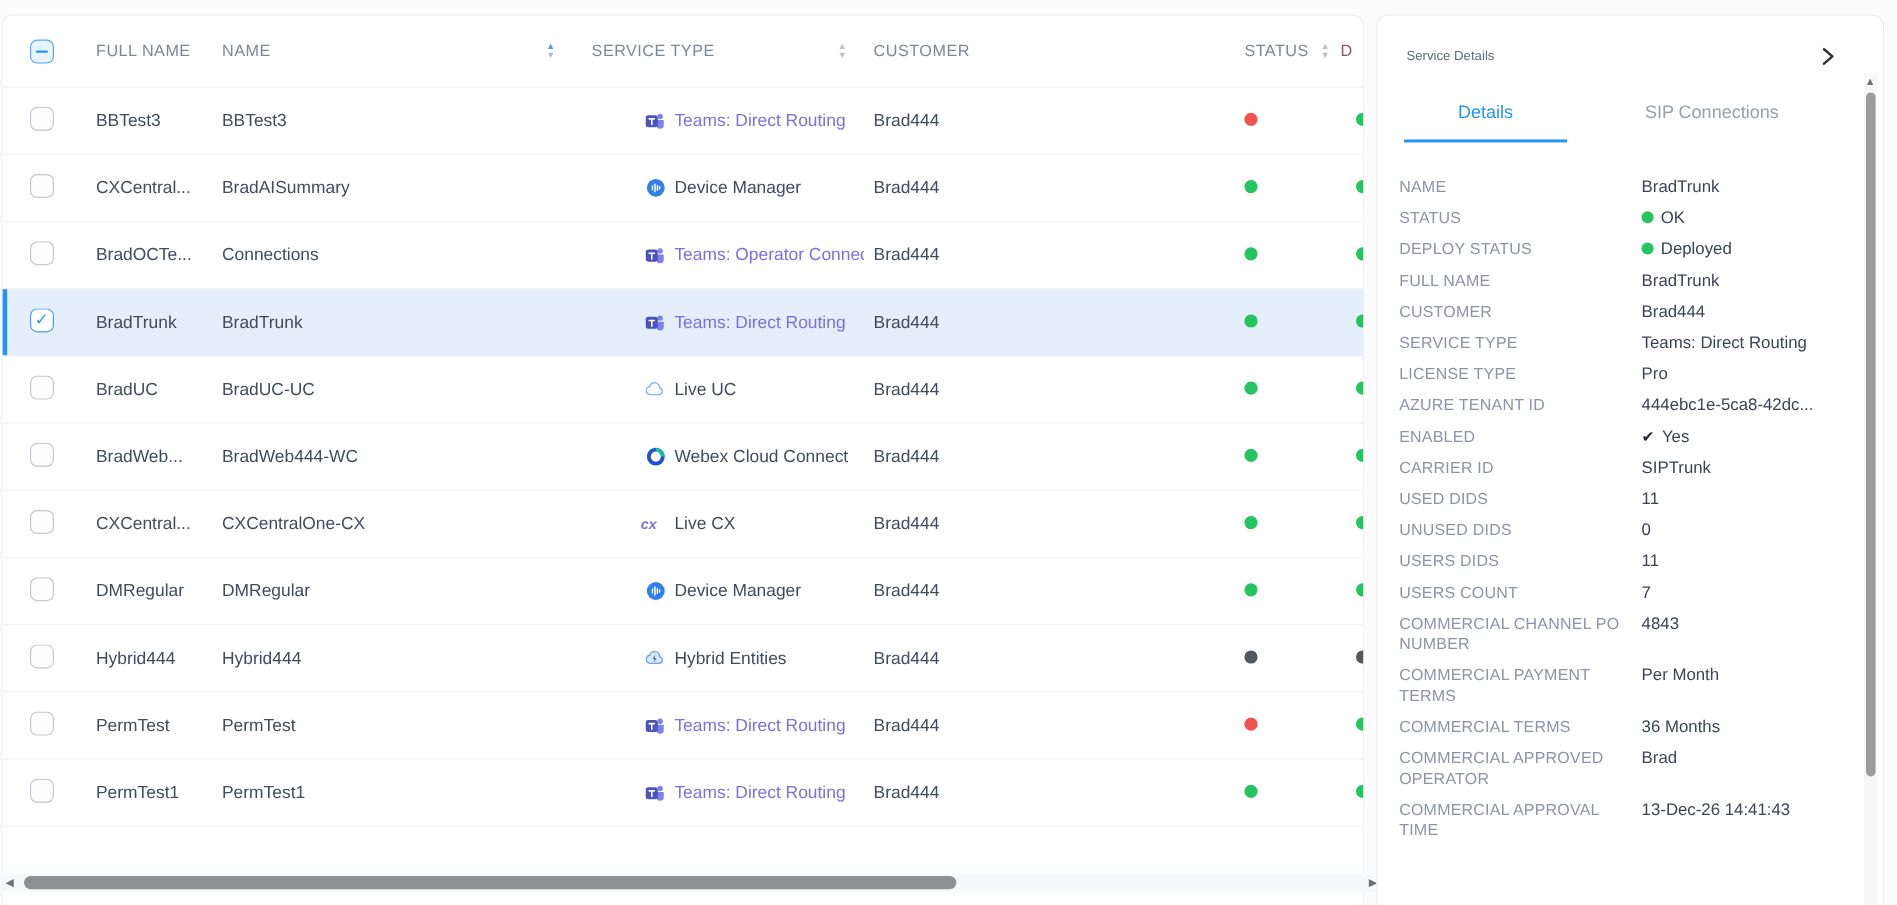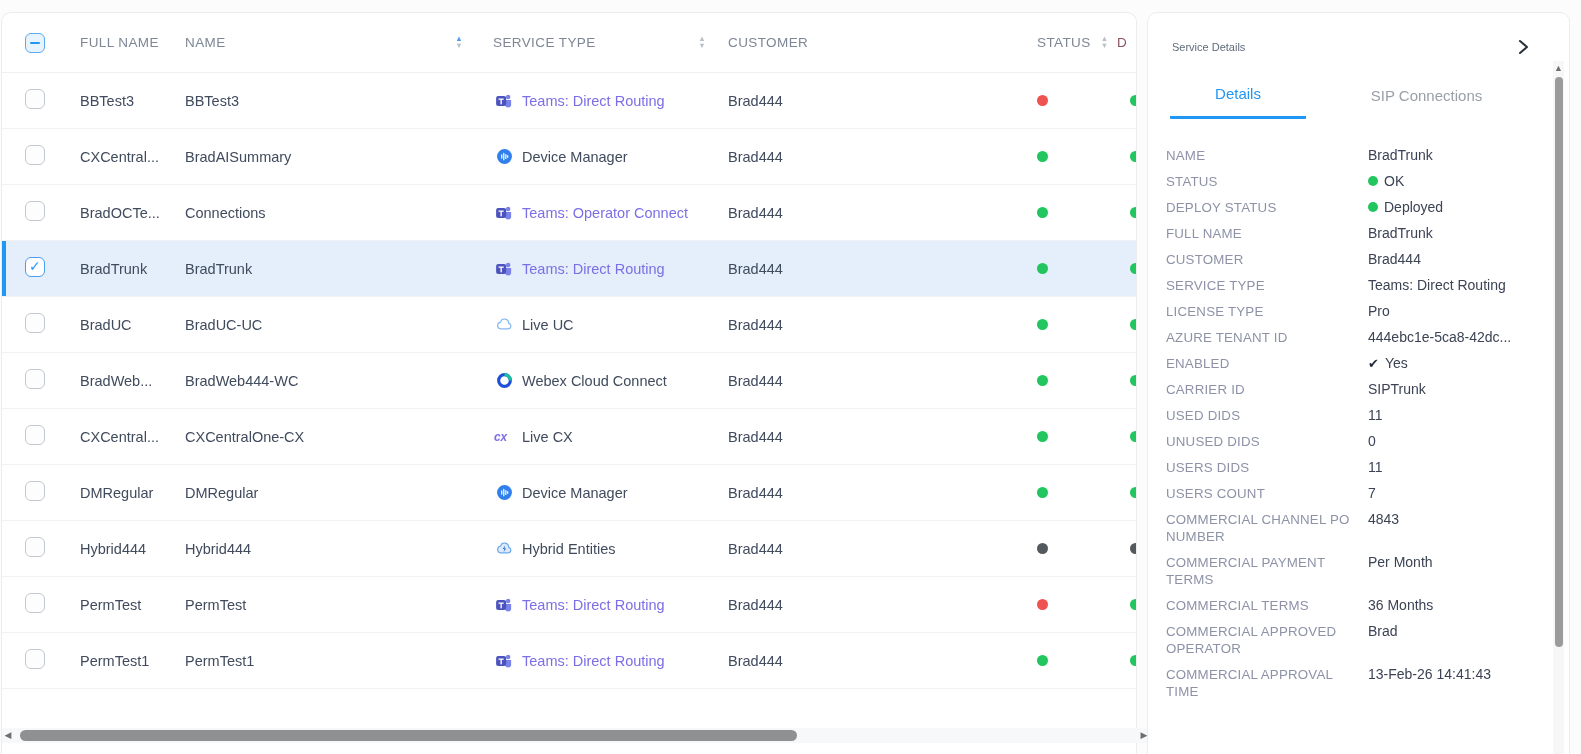--- a/index.html
+++ b/index.html
@@ -34,22 +34,22 @@
   .tr.selected { background:#e4effb; }
   .tr.selected::before { content:""; position:absolute; left:0; top:0; bottom:0; width:4px;
     background:#2196f3; }
 
   .td { font-size:14.5px; color:#404b5d; white-space:nowrap; overflow:hidden; }
   .td-fullname { padding-left:20px; }
   .td-service, .td-customer { padding-left:8px; display:flex; align-items:center; }
   .td-status { padding-left:35px; }
   .td-status2 { padding-left:13px; }
 
-  .svc-icon { display:inline-flex; width:22px; justify-content:center;
-    margin-right:7px; flex:none; }
+  .svc-icon { display:inline-flex; width:22px; justify-content:flex-end;
+    margin-right:7px; flex:none;margin-left:40px; }
   .svc-label.link { color:#7b6fe6; }
 
   .dot { display:inline-block; width:11px; height:11px; border-radius:50%; }
 
   
   .cb { display:inline-block; width:20px; height:20px; border-radius:6px;
     border:1.5px solid #c3c8d0; background:#fdfdfe; margin-left:23px; cursor:pointer;
     position:relative; }
   .cb.indeterminate { border-color:#59aaf2; background:#e7f3fd; }
   .cb.indeterminate::after { content:""; position:absolute; left:4px; top:8px; width:10px;
@@ -68,21 +68,21 @@
   .hs-thumb { position:absolute; left:18px; top:2px; width:777px; height:11px;
     border-radius:6px; background:#8f9091; cursor:grab; }
 
   
   .panel { position:absolute; left:1147px; top:12px; width:423px; height:760px;
     background:#fff; border:1px solid #ebedf1; border-radius:10px; overflow:hidden; }
   .panel-head { display:flex; align-items:center; padding:26px 24px 0 24px; }
   .panel-title { font-size:11px; color:#5f6b7a; }
   .panel-chevron { margin-left:auto; cursor:pointer; display:flex; margin-right:14px; }
 
-  .tabs { display:flex; margin:30px 22px 0 22px;align-items:center; }
+  .tabs { display:flex; margin:30px 22px 0 22px; }
   .tab { font-size:15px; text-align:center; padding-bottom:14px; cursor:pointer; }
   .tab-0 { flex:0 0 136px; }
   .tab-1 { flex:1; }
   .tab.active { color:#2196f3; border-bottom:3px solid #2196f3; border-radius:0 0 1px 1px; }
   .tab:not(.active) { color:#9aa0a8; }
 
   .fields { margin:28px 40px 0 18px; }
   .field { display:flex; margin-bottom:9px; }
   .f-label { flex:0 0 202px; padding-right:10px; color:#8d92a7; font-size:13.3px;
     line-height:17px; letter-spacing:.2px; }
@@ -471,21 +471,21 @@
       </div>
       <div class="field">
         <div class="f-label">COMMERCIAL APPROVED OPERATOR</div>
         <div class="f-value">
           <span>Brad</span>
         </div>
       </div>
       <div class="field">
         <div class="f-label">COMMERCIAL APPROVAL TIME</div>
         <div class="f-value">
-          <span>13-Feb-26 14:41:43</span>
+          <span>13-Dec-26 14:41:43</span>
         </div>
       </div>
     </div>
 
   <div class="vscroll">
     <div class="vs-arrow">▲</div>
     <div class="vs-thumb"></div>
   </div>
 </aside>
 

